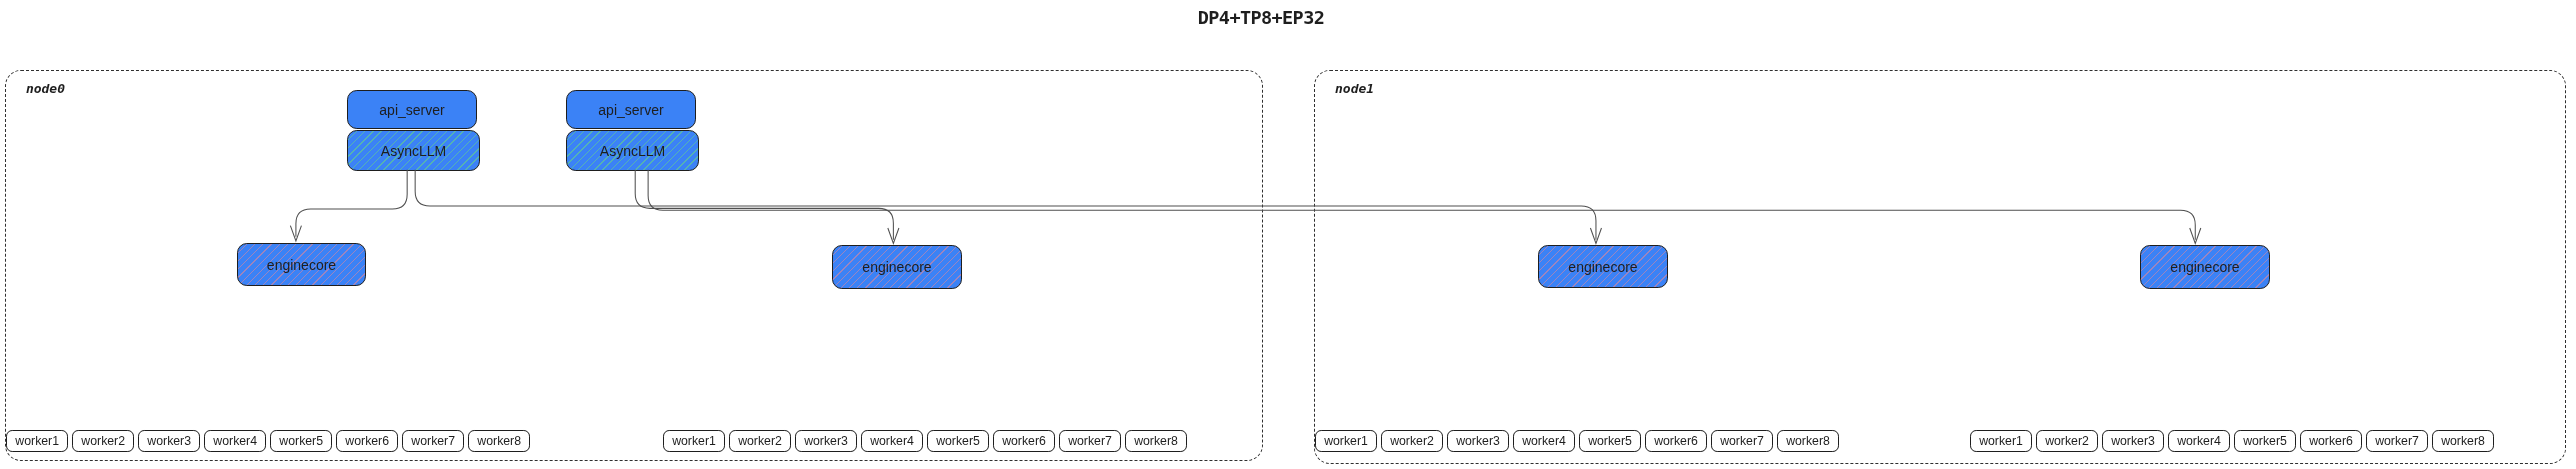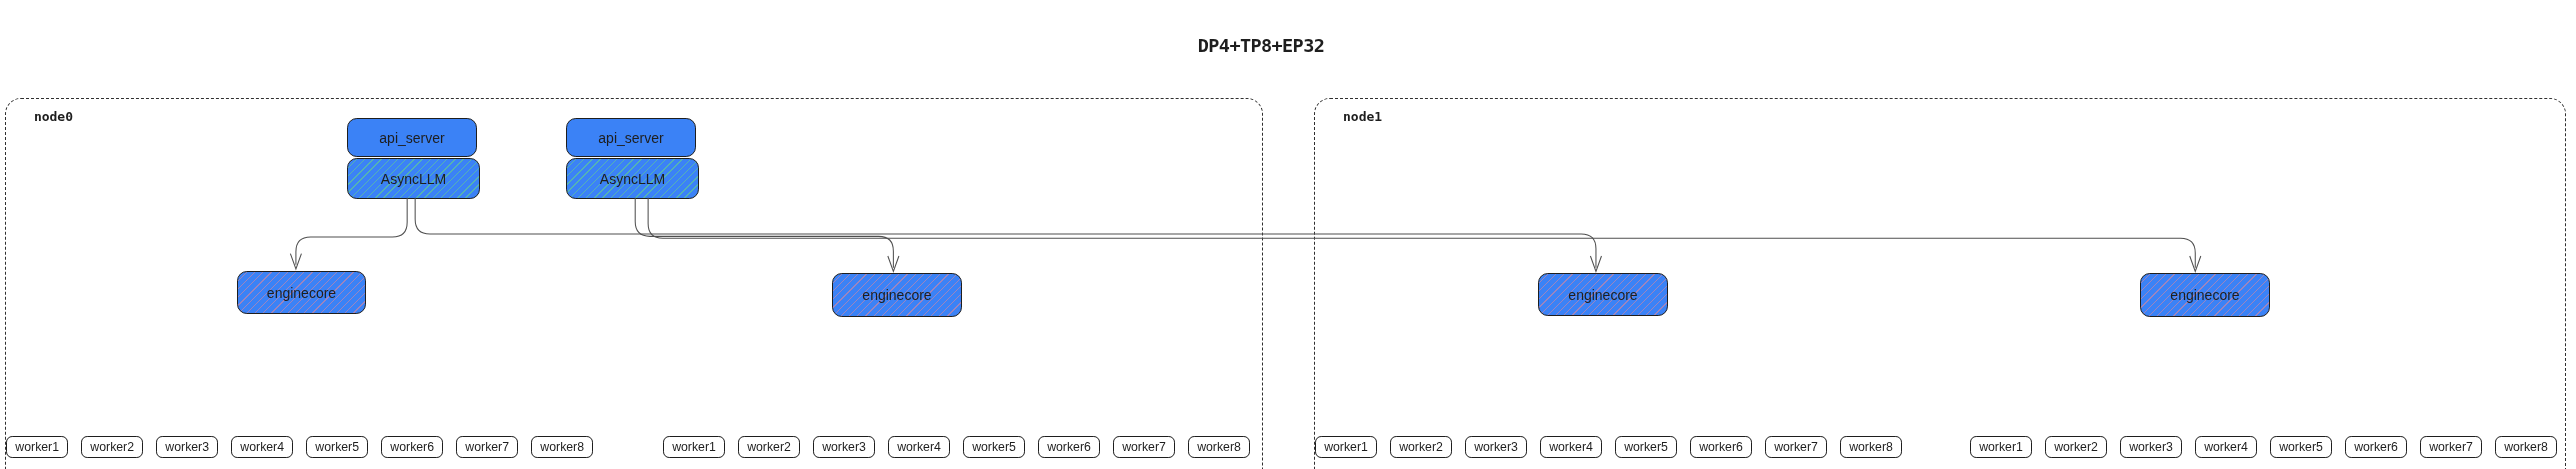--- a/index.html
+++ b/index.html
@@ -1,37 +1,37 @@
 <!DOCTYPE html>
 <html style="font-size:9.8px"><head>
 <meta charset="utf-8">
 <style>
   html,body{margin:0;padding:0;background:#ffffff;}
   body{width:2576px;height:469px;position:relative;font-family:"Liberation Sans",sans-serif;color:#1e1e1e;}
-  .canvas{position:absolute;inset:0;width:2576px;height:399px;margin-top:28px;}
+  .canvas{position:absolute;inset:0;width:2576px;height:399px;}
 
   .title{position:absolute;top:7.4px;left:1261px;transform:translateX(-50%);
          font-family:"DejaVu Sans Mono",monospace;font-size:18.5px;font-weight:bold;
          letter-spacing:-0.6px;white-space:nowrap;}
 
   .node{position:absolute;border:1.4px dashed #2f2f2f;border-radius:16px;box-sizing:border-box;background:transparent;}
-  .node-label{position:absolute;top:9.8px;left:28px;font-family:"DejaVu Sans Mono",monospace;
-              font-size:13px;font-weight:bold;}
+  .node-label{position:absolute;top:9.8px;left:20px;font-family:"DejaVu Sans Mono",monospace;
+              font-size:13px;font-weight:bold;font-style:italic;}
 
   .box{position:absolute;border:1.5px solid #1e1e1e;border-radius:9.8px;background:#3b82f6;
        display:flex;align-items:center;justify-content:center;font-size:14px;
        box-sizing:border-box;white-space:nowrap;z-index:2;}
   .hatch-green{background-image:repeating-linear-gradient(135deg,
        rgba(105,219,124,0.55) 0px, rgba(105,219,124,0.55) 1px,
        transparent 1px, transparent 5.8px);}
   .hatch-red{background-image:repeating-linear-gradient(135deg,
        rgba(255,135,135,0.50) 0px, rgba(255,135,135,0.50) 0.9px,
        transparent 0.9px, transparent 5.8px);}
 
-  .worker-group{position:absolute;top:408px;display:flex;gap:13px;z-index:2;}
+  .worker-group{position:absolute;top:430px;display:flex;gap:4px;z-index:2;}
   .worker{width:62px;height:22px;border:1.2px solid #1e1e1e;border-radius:6.2px;background:#ffffff;
           display:flex;align-items:center;justify-content:center;font-size:12.3px;
           box-sizing:border-box;white-space:nowrap;flex:none;}
 
   svg.connectors{position:absolute;inset:0;z-index:3;pointer-events:none;}
   svg.connectors path{fill:none;stroke:#4f4f4f;stroke-width:1.7px;}
 </style>
 </head>
 <body>
 

